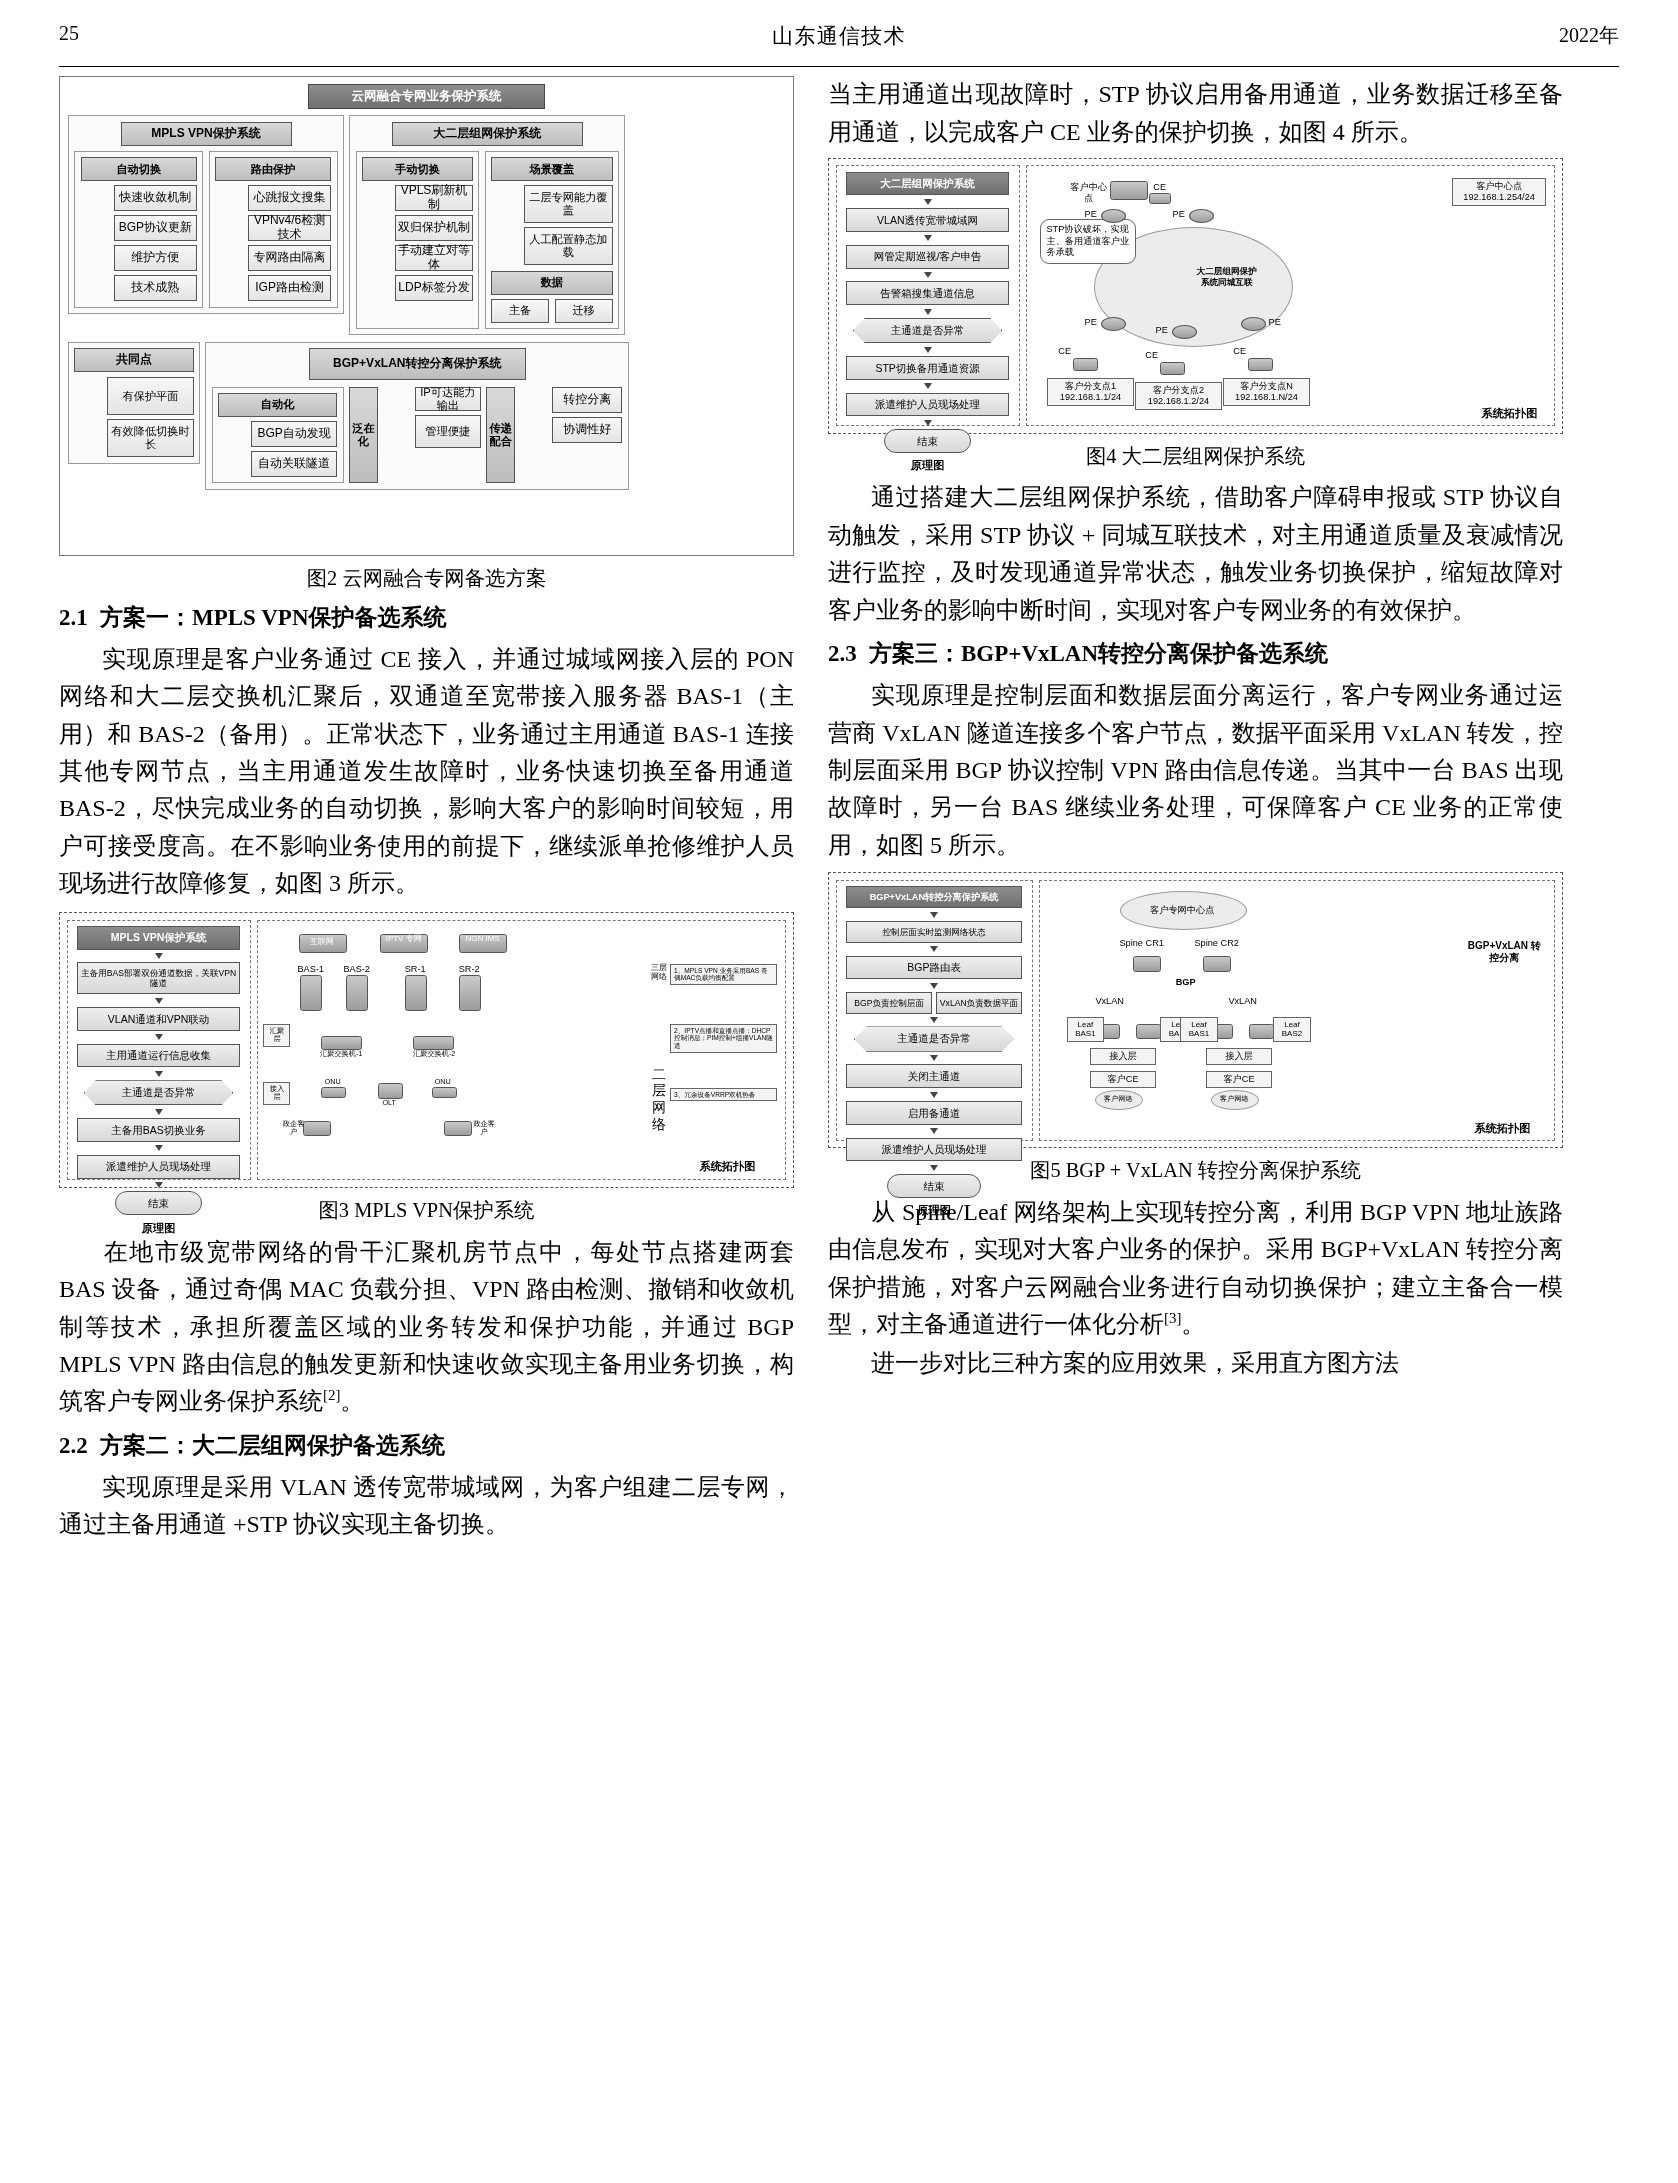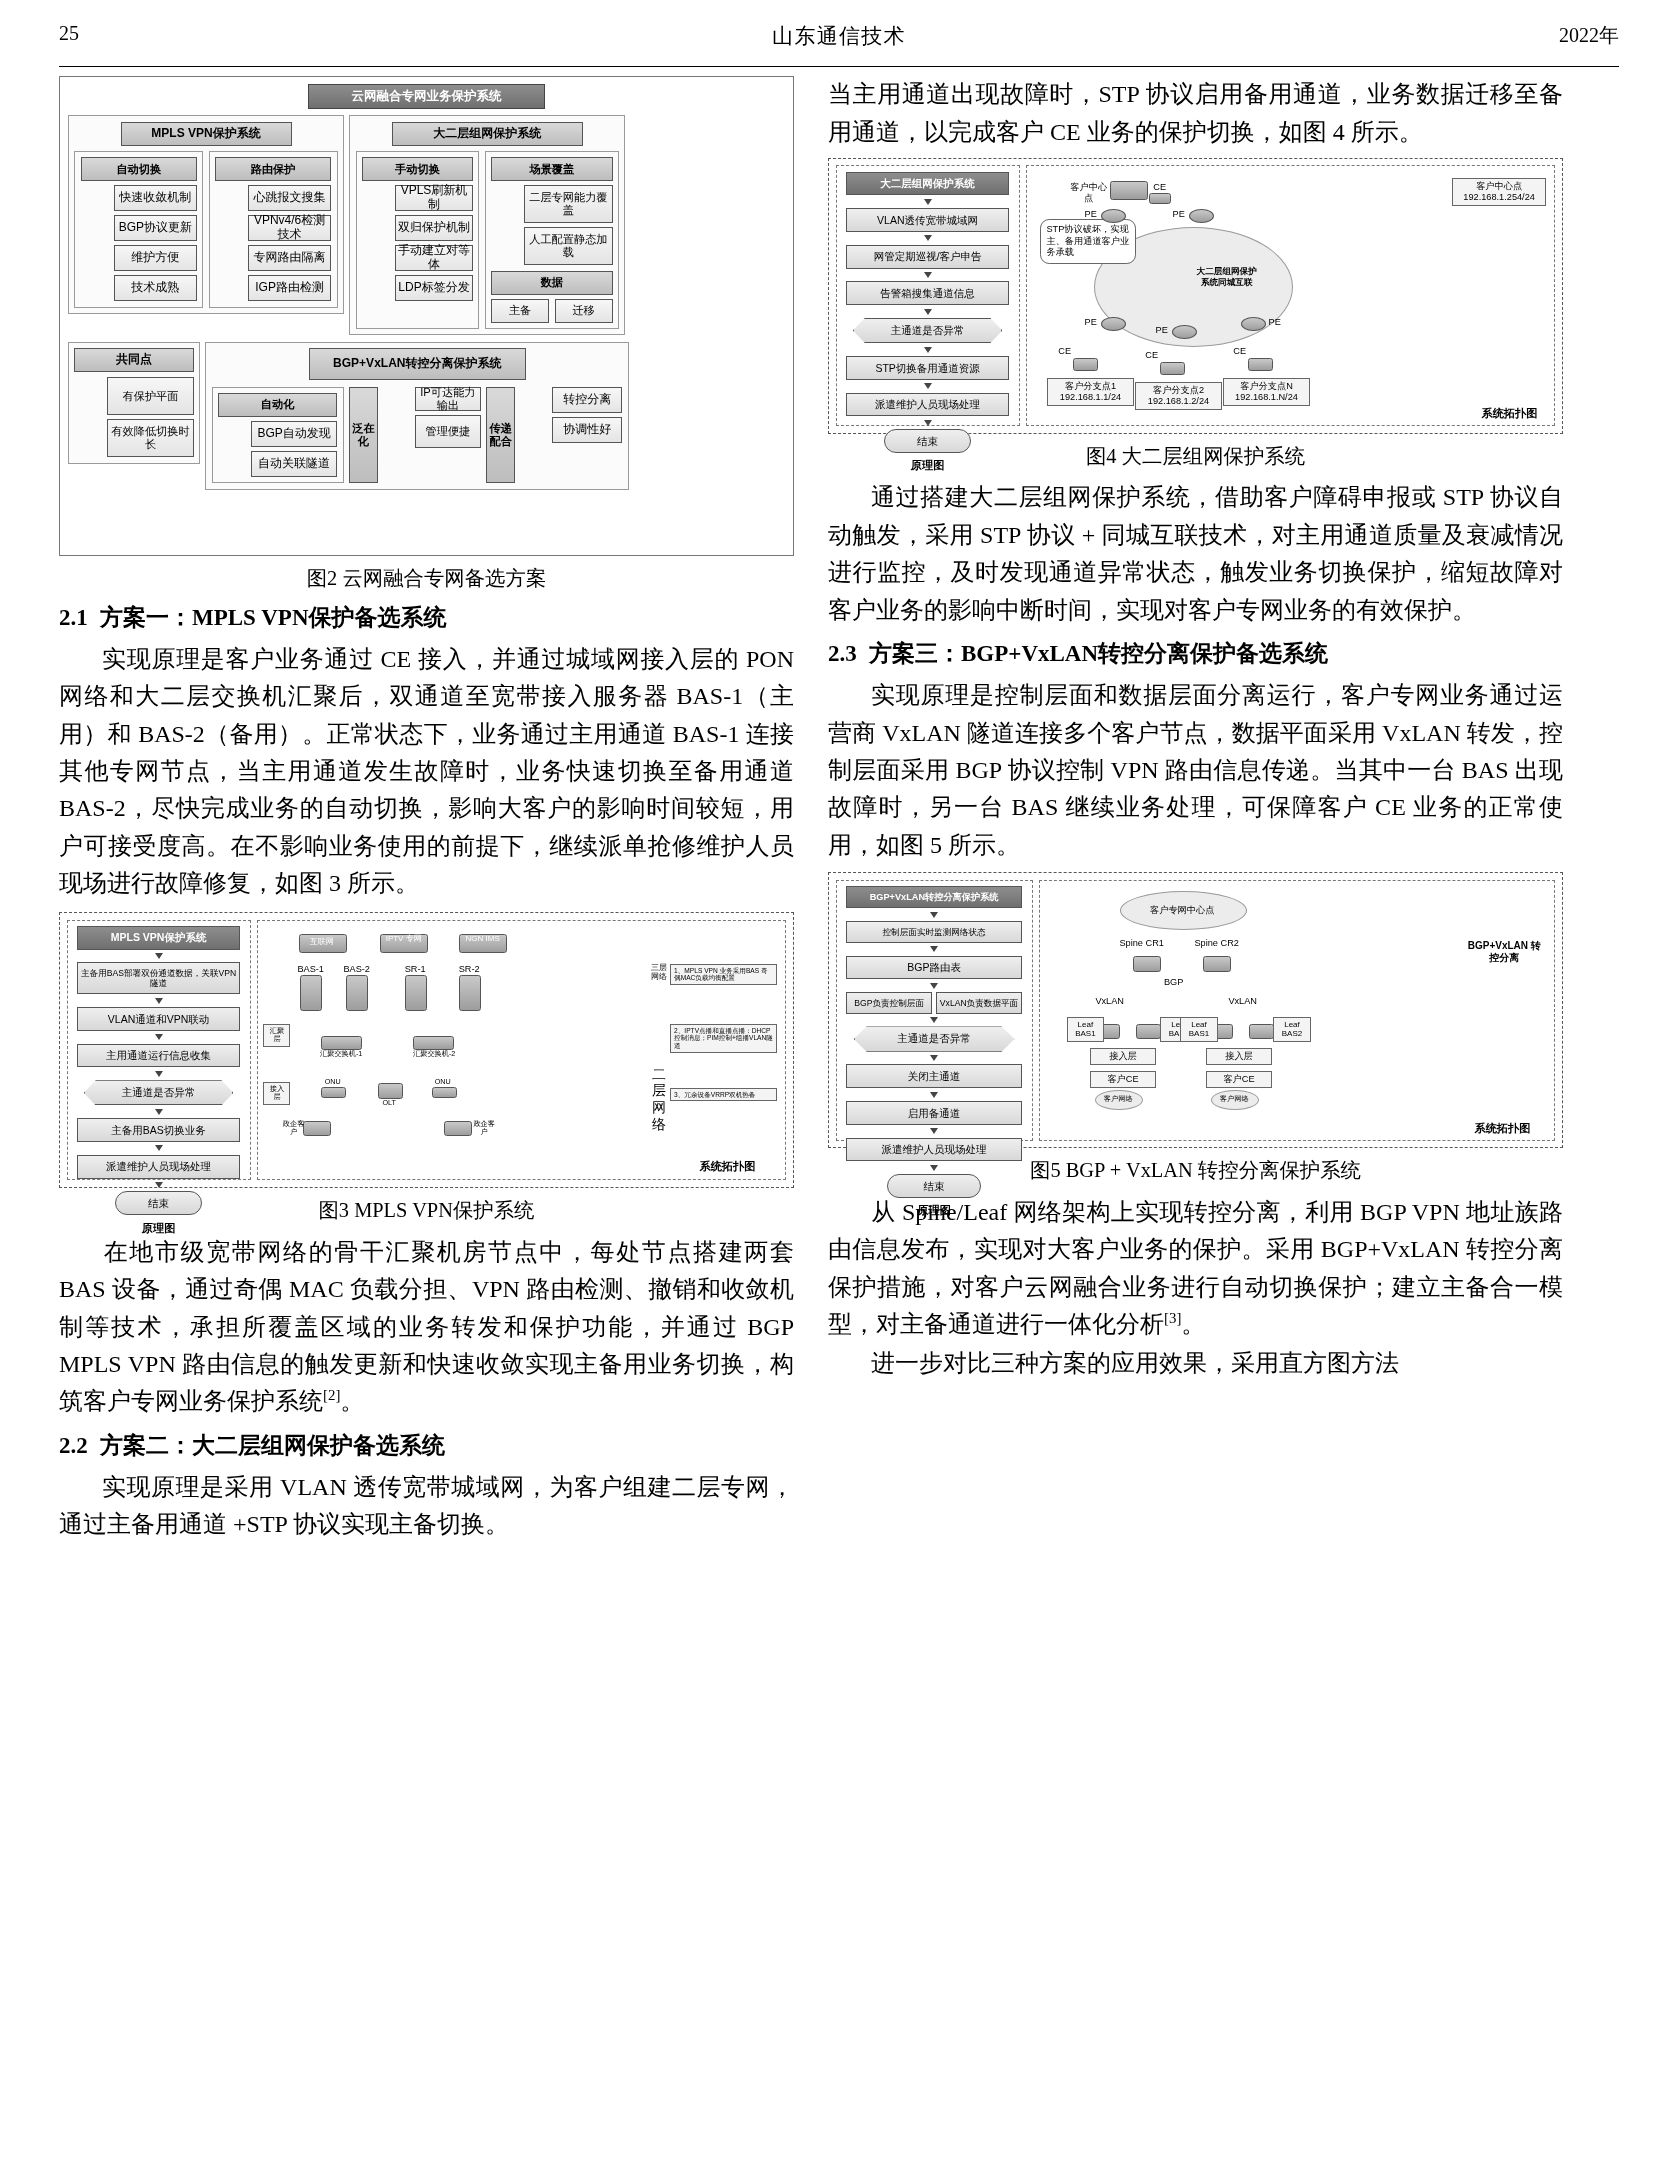--- a/index.html
+++ b/index.html
@@ -489,21 +489,21 @@
         <div style="flex:1;border:0.7px dashed #777;padding:4px;box-sizing:border-box;position:relative;">
           <div class="topo" style="position:absolute;inset:4px;">
             <div class="cloud" style="left:76px;top:6.6px;width:125px;height:37px;"></div>
             <div class="lbl" style="left:92px;top:20px;width:92px;">客户专网中心点</div>
 
             <div class="dev" style="left:89px;top:71px;width:26px;height:14.5px;"></div>
             <div class="dev" style="left:159px;top:71px;width:26px;height:14.5px;"></div>
             <div class="lbl" style="left:74px;top:53px;width:47px;white-space:pre-line;">Spine CR1</div>
             <div class="lbl" style="left:149px;top:53px;width:47px;white-space:pre-line;">Spine CR2</div>
 
-            <div class="lbl" style="left:110px;top:92px;width:39px;font-weight:normal;">BGP</div>
+            <div class="lbl" style="left:122px;top:92px;width:39px;font-weight:bold;">BGP</div>
             <div class="lbl" style="left:46px;top:111px;width:39px;">VxLAN</div>
             <div class="lbl" style="left:179px;top:111px;width:39px;">VxLAN</div>
 
             <div class="lbl" style="right:6.6px;top:55px;width:79px;font-weight:bold;font-size:10px;">BGP+VxLAN 转控分离</div>
 
             <div class="dev" style="left:51px;top:139px;width:22.4px;height:13px;"></div>
             <div class="dev" style="left:92px;top:139px;width:22.4px;height:13px;"></div>
             <div class="dev" style="left:164px;top:139px;width:22.4px;height:13px;"></div>
             <div class="dev" style="left:205px;top:139px;width:22.4px;height:13px;"></div>
             <div class="lblbox" style="left:22.4px;top:132px;width:29px;white-space:pre-line;font-size:8px;">Leaf BAS1</div>

